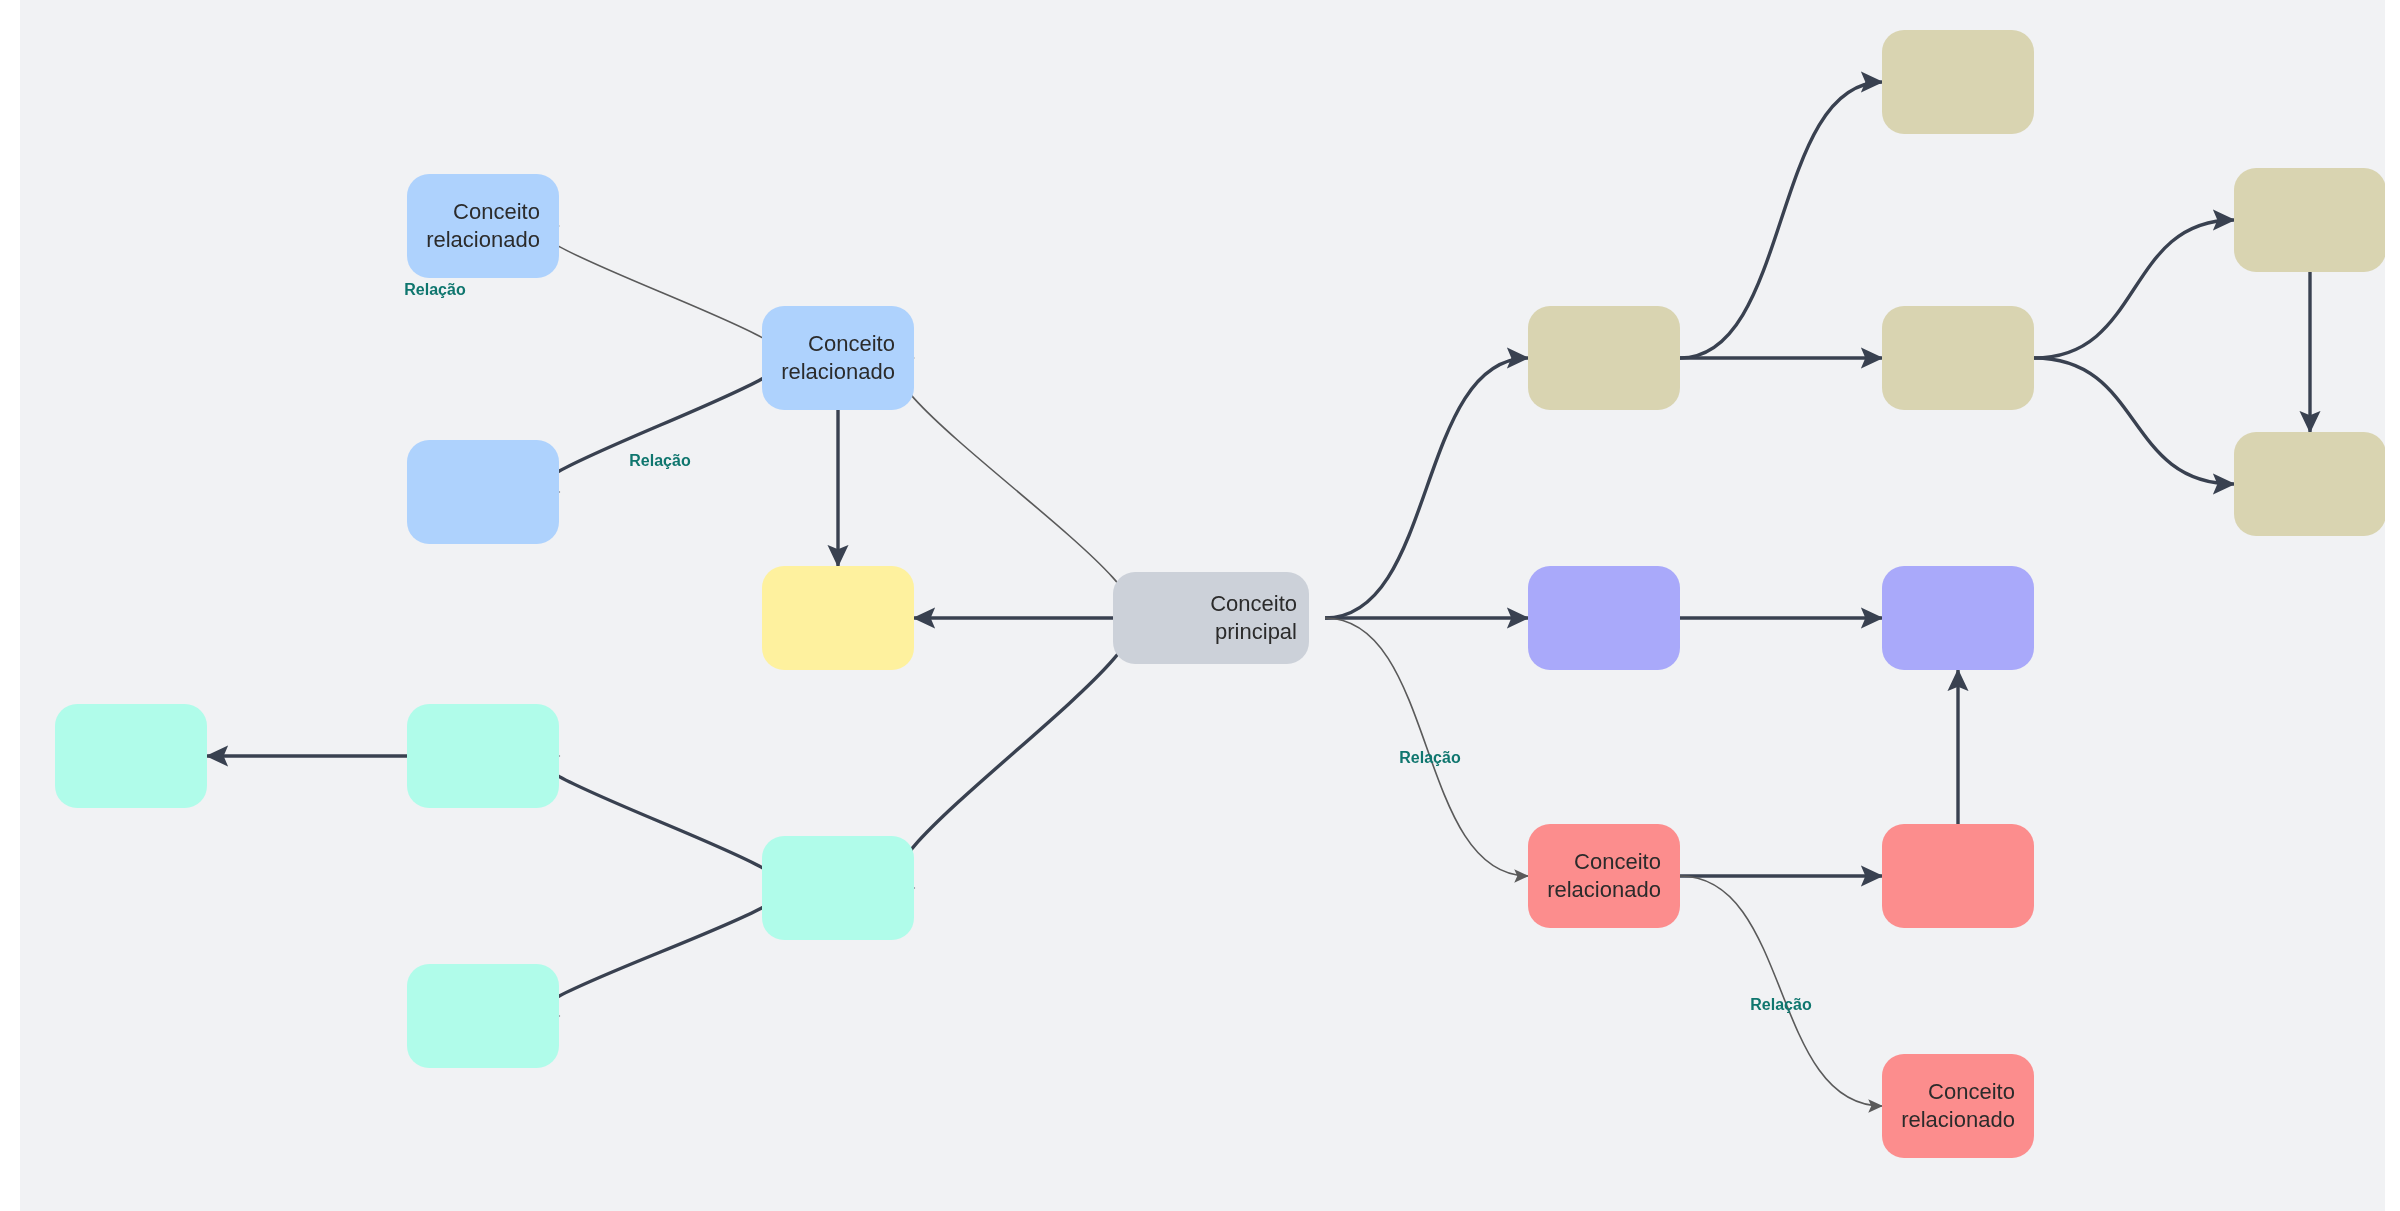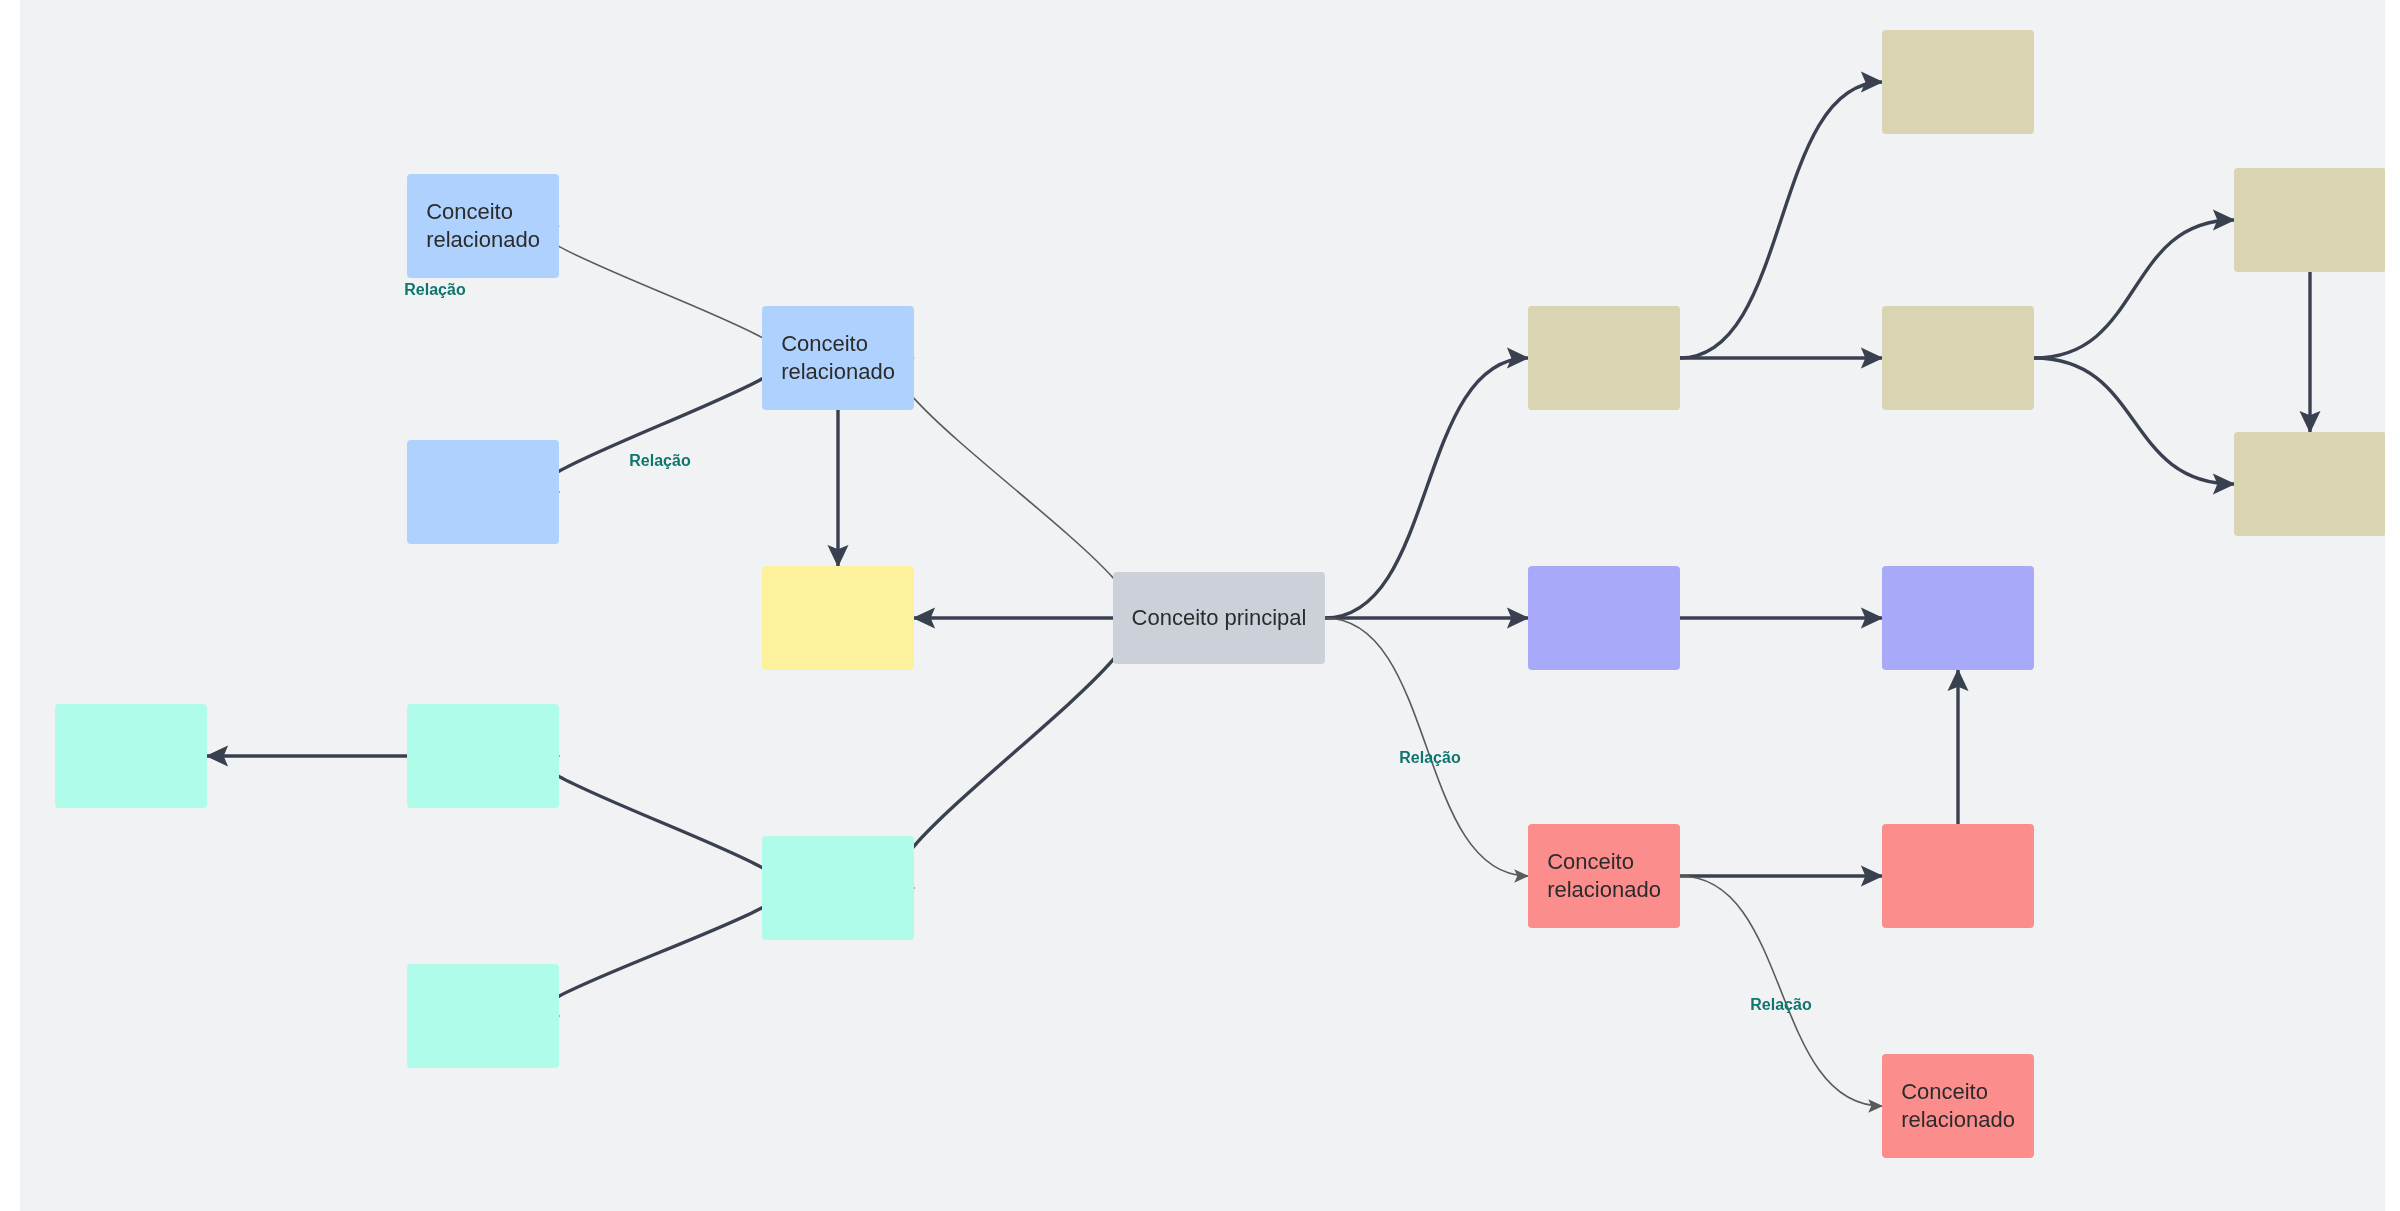--- a/index.html
+++ b/index.html
@@ -22,25 +22,25 @@
   }
   #edge-layer {
     position: absolute;
     left: 0; top: 0;
     width: 2365px;
     height: 1211px;
     pointer-events: none;
   }
   .node {
     position: absolute;
-    border-radius: 4px;
+    border-radius: 22px;
     display: flex;
     align-items: center;
     justify-content: center;
-    text-align: left;
+    text-align: right;
     color: #2b2b2b;
     font-size: 22px;
     line-height: 1.27;
     font-family: "Liberation Sans", sans-serif;
     box-sizing: border-box;
     padding: 4px 12px;
     white-space: pre-line;
   }
   .edge-label {
     position: absolute;
@@ -83,21 +83,21 @@
         <path d="M2290,272 L2290,432" fill="none" stroke="#394150" stroke-width="3.4" stroke-linecap="butt" marker-end="url(#arrow-thick)"></path>
         <path d="M1305,618 L1508,618" fill="none" stroke="#394150" stroke-width="3.4" stroke-linecap="butt" marker-end="url(#arrow-thick)"></path>
         <path d="M1660,618 L1862,618" fill="none" stroke="#394150" stroke-width="3.4" stroke-linecap="butt" marker-end="url(#arrow-thick)"></path>
         <path d="M1305,618 C1416.65,618 1396.35,876 1508,876" fill="none" stroke="#5a5a5a" stroke-width="1.6" stroke-linecap="butt" marker-end="url(#arrow-thin)"></path>
         <path d="M1660,876 L1862,876" fill="none" stroke="#394150" stroke-width="3.4" stroke-linecap="butt" marker-end="url(#arrow-thick)"></path>
         <path d="M1660,876 C1771.1,876 1750.9,1106 1862,1106" fill="none" stroke="#5a5a5a" stroke-width="1.6" stroke-linecap="butt" marker-end="url(#arrow-thin)"></path>
         <path d="M1938,824 L1938,670" fill="none" stroke="#394150" stroke-width="3.4" stroke-linecap="butt" marker-end="url(#arrow-thick)"></path>
       </g>
   </svg>
   <div id="node-layer">
-      <div class="node" style="left: 1093px; top: 572px; width: 212px; height: 92px; background: rgb(204, 209, 217);">Conceito principal</div>
+      <div class="node" style="left: 1093px; top: 572px; width: 196px; height: 92px; background: rgb(204, 209, 217);">Conceito principal</div>
       <div class="node" style="left: 742px; top: 306px; width: 152px; height: 104px; background: rgb(174, 210, 253);">Conceito
 relacionado</div>
       <div class="node" style="left: 387px; top: 174px; width: 152px; height: 104px; background: rgb(174, 210, 253);">Conceito
 relacionado</div>
       <div class="node" style="left: 387px; top: 440px; width: 152px; height: 104px; background: rgb(174, 210, 253);"></div>
       <div class="node" style="left: 742px; top: 566px; width: 152px; height: 104px; background: rgb(254, 241, 158);"></div>
       <div class="node" style="left: 742px; top: 836px; width: 152px; height: 104px; background: rgb(176, 252, 234);"></div>
       <div class="node" style="left: 387px; top: 704px; width: 152px; height: 104px; background: rgb(176, 252, 234);"></div>
       <div class="node" style="left: 35px; top: 704px; width: 152px; height: 104px; background: rgb(176, 252, 234);"></div>
       <div class="node" style="left: 387px; top: 964px; width: 152px; height: 104px; background: rgb(176, 252, 234);"></div>

